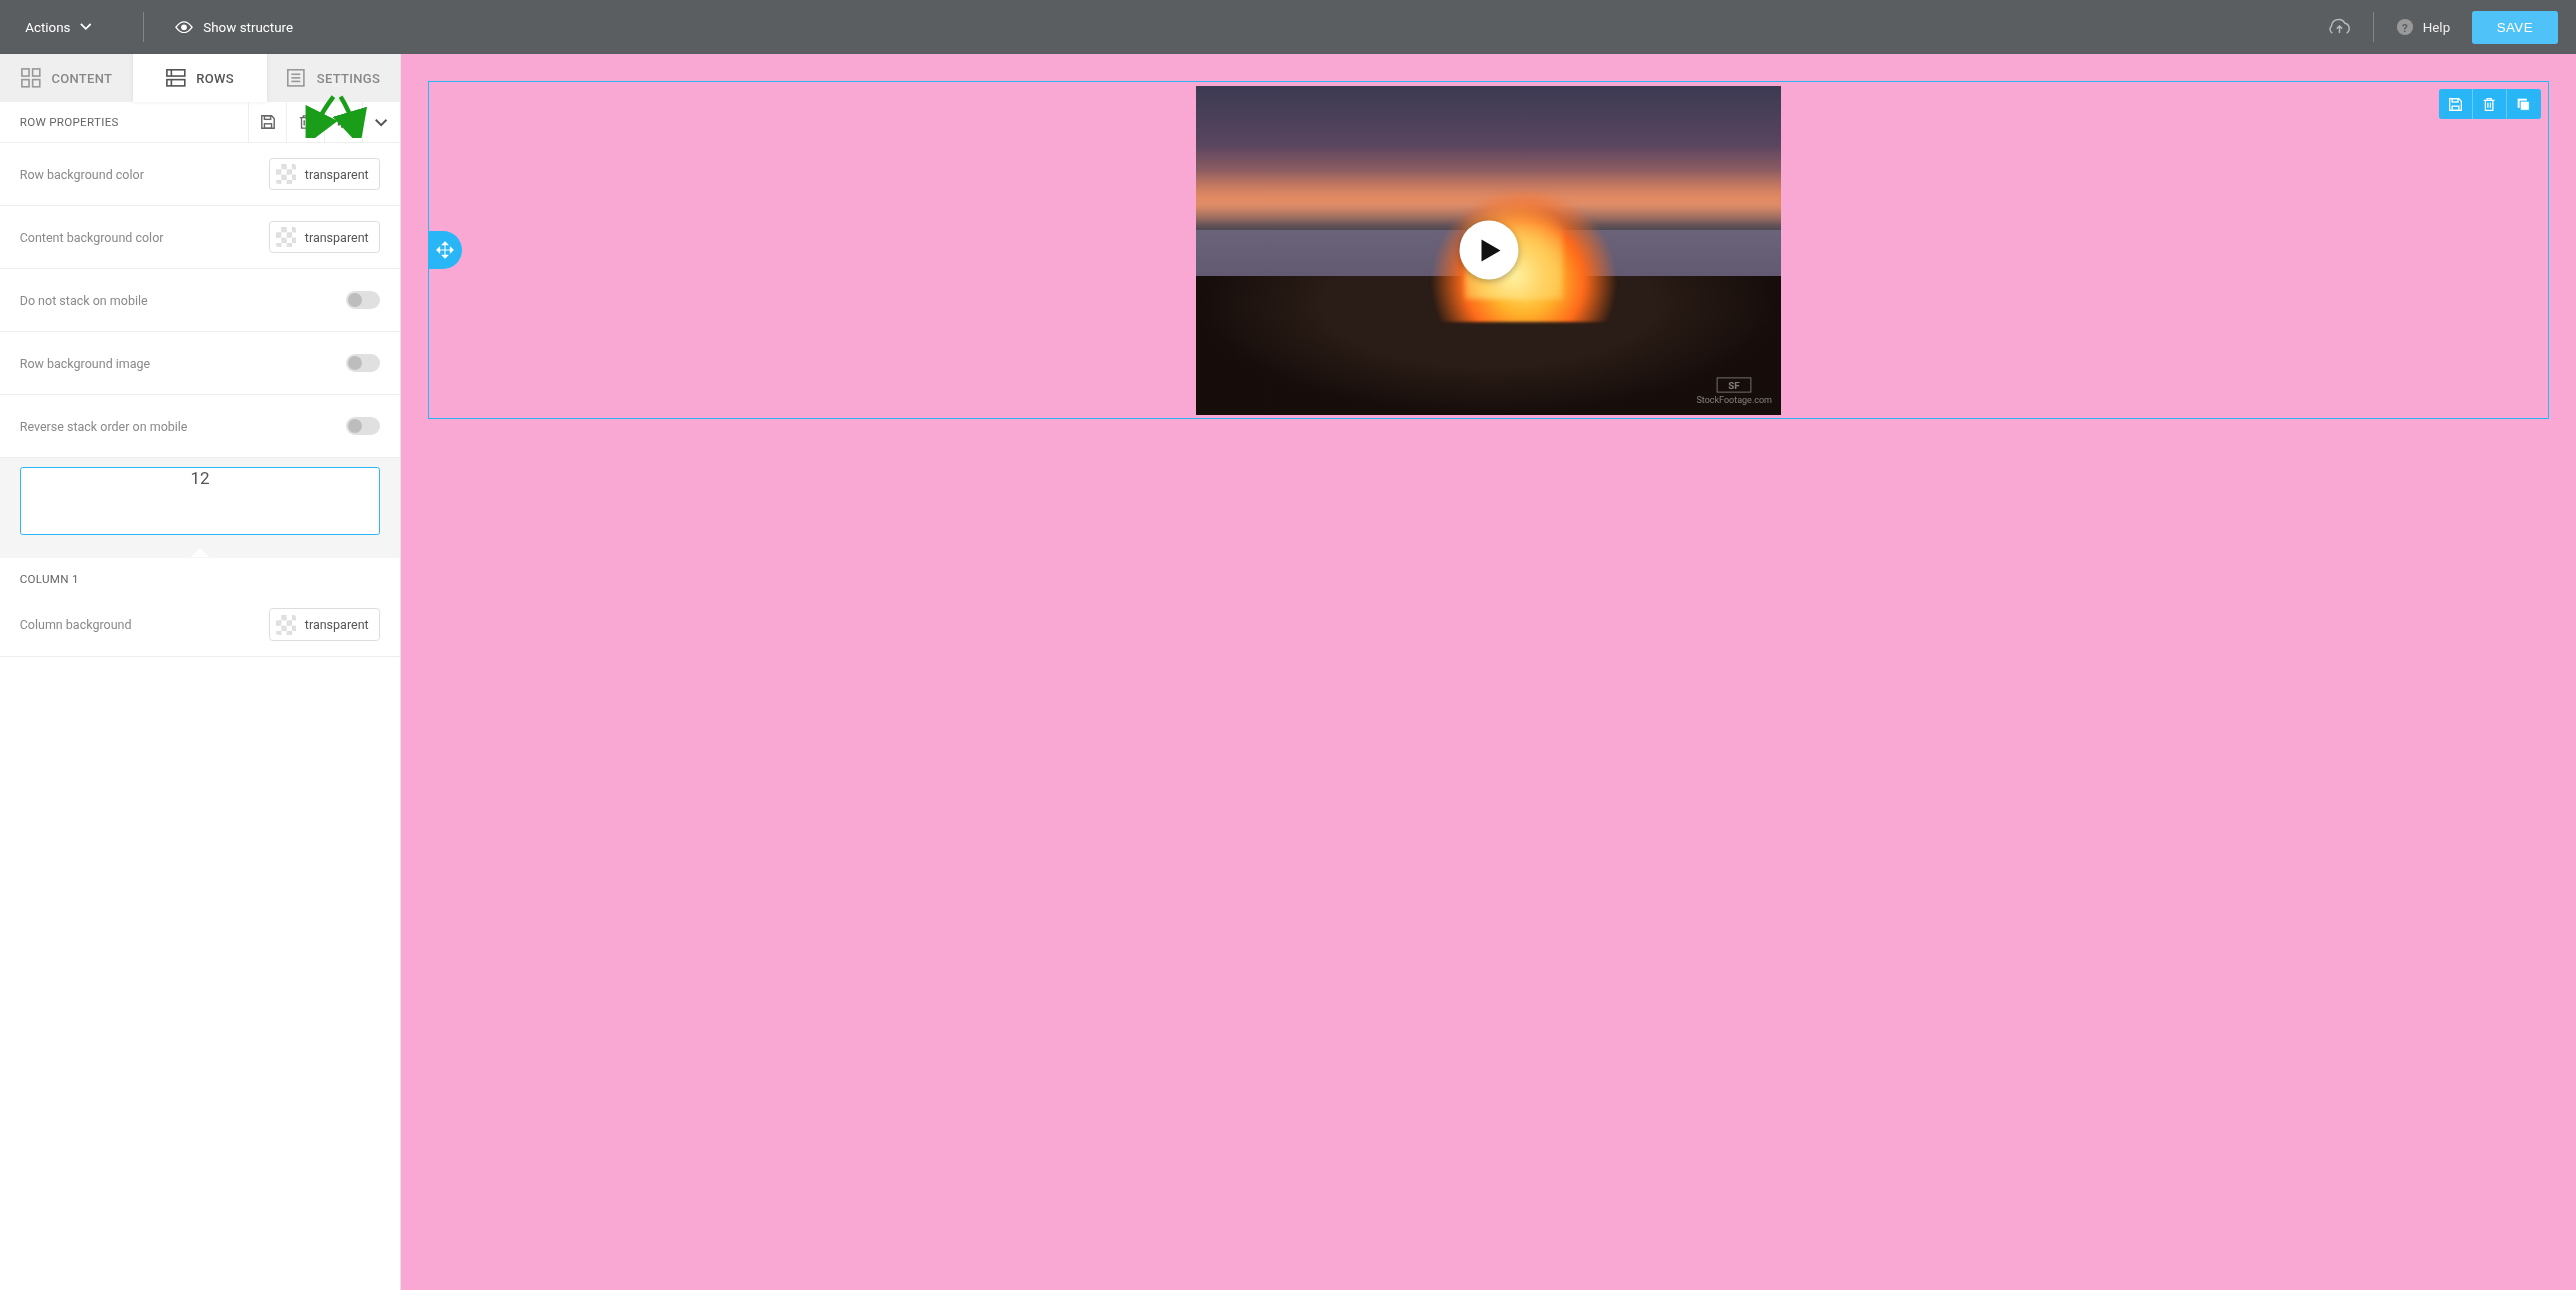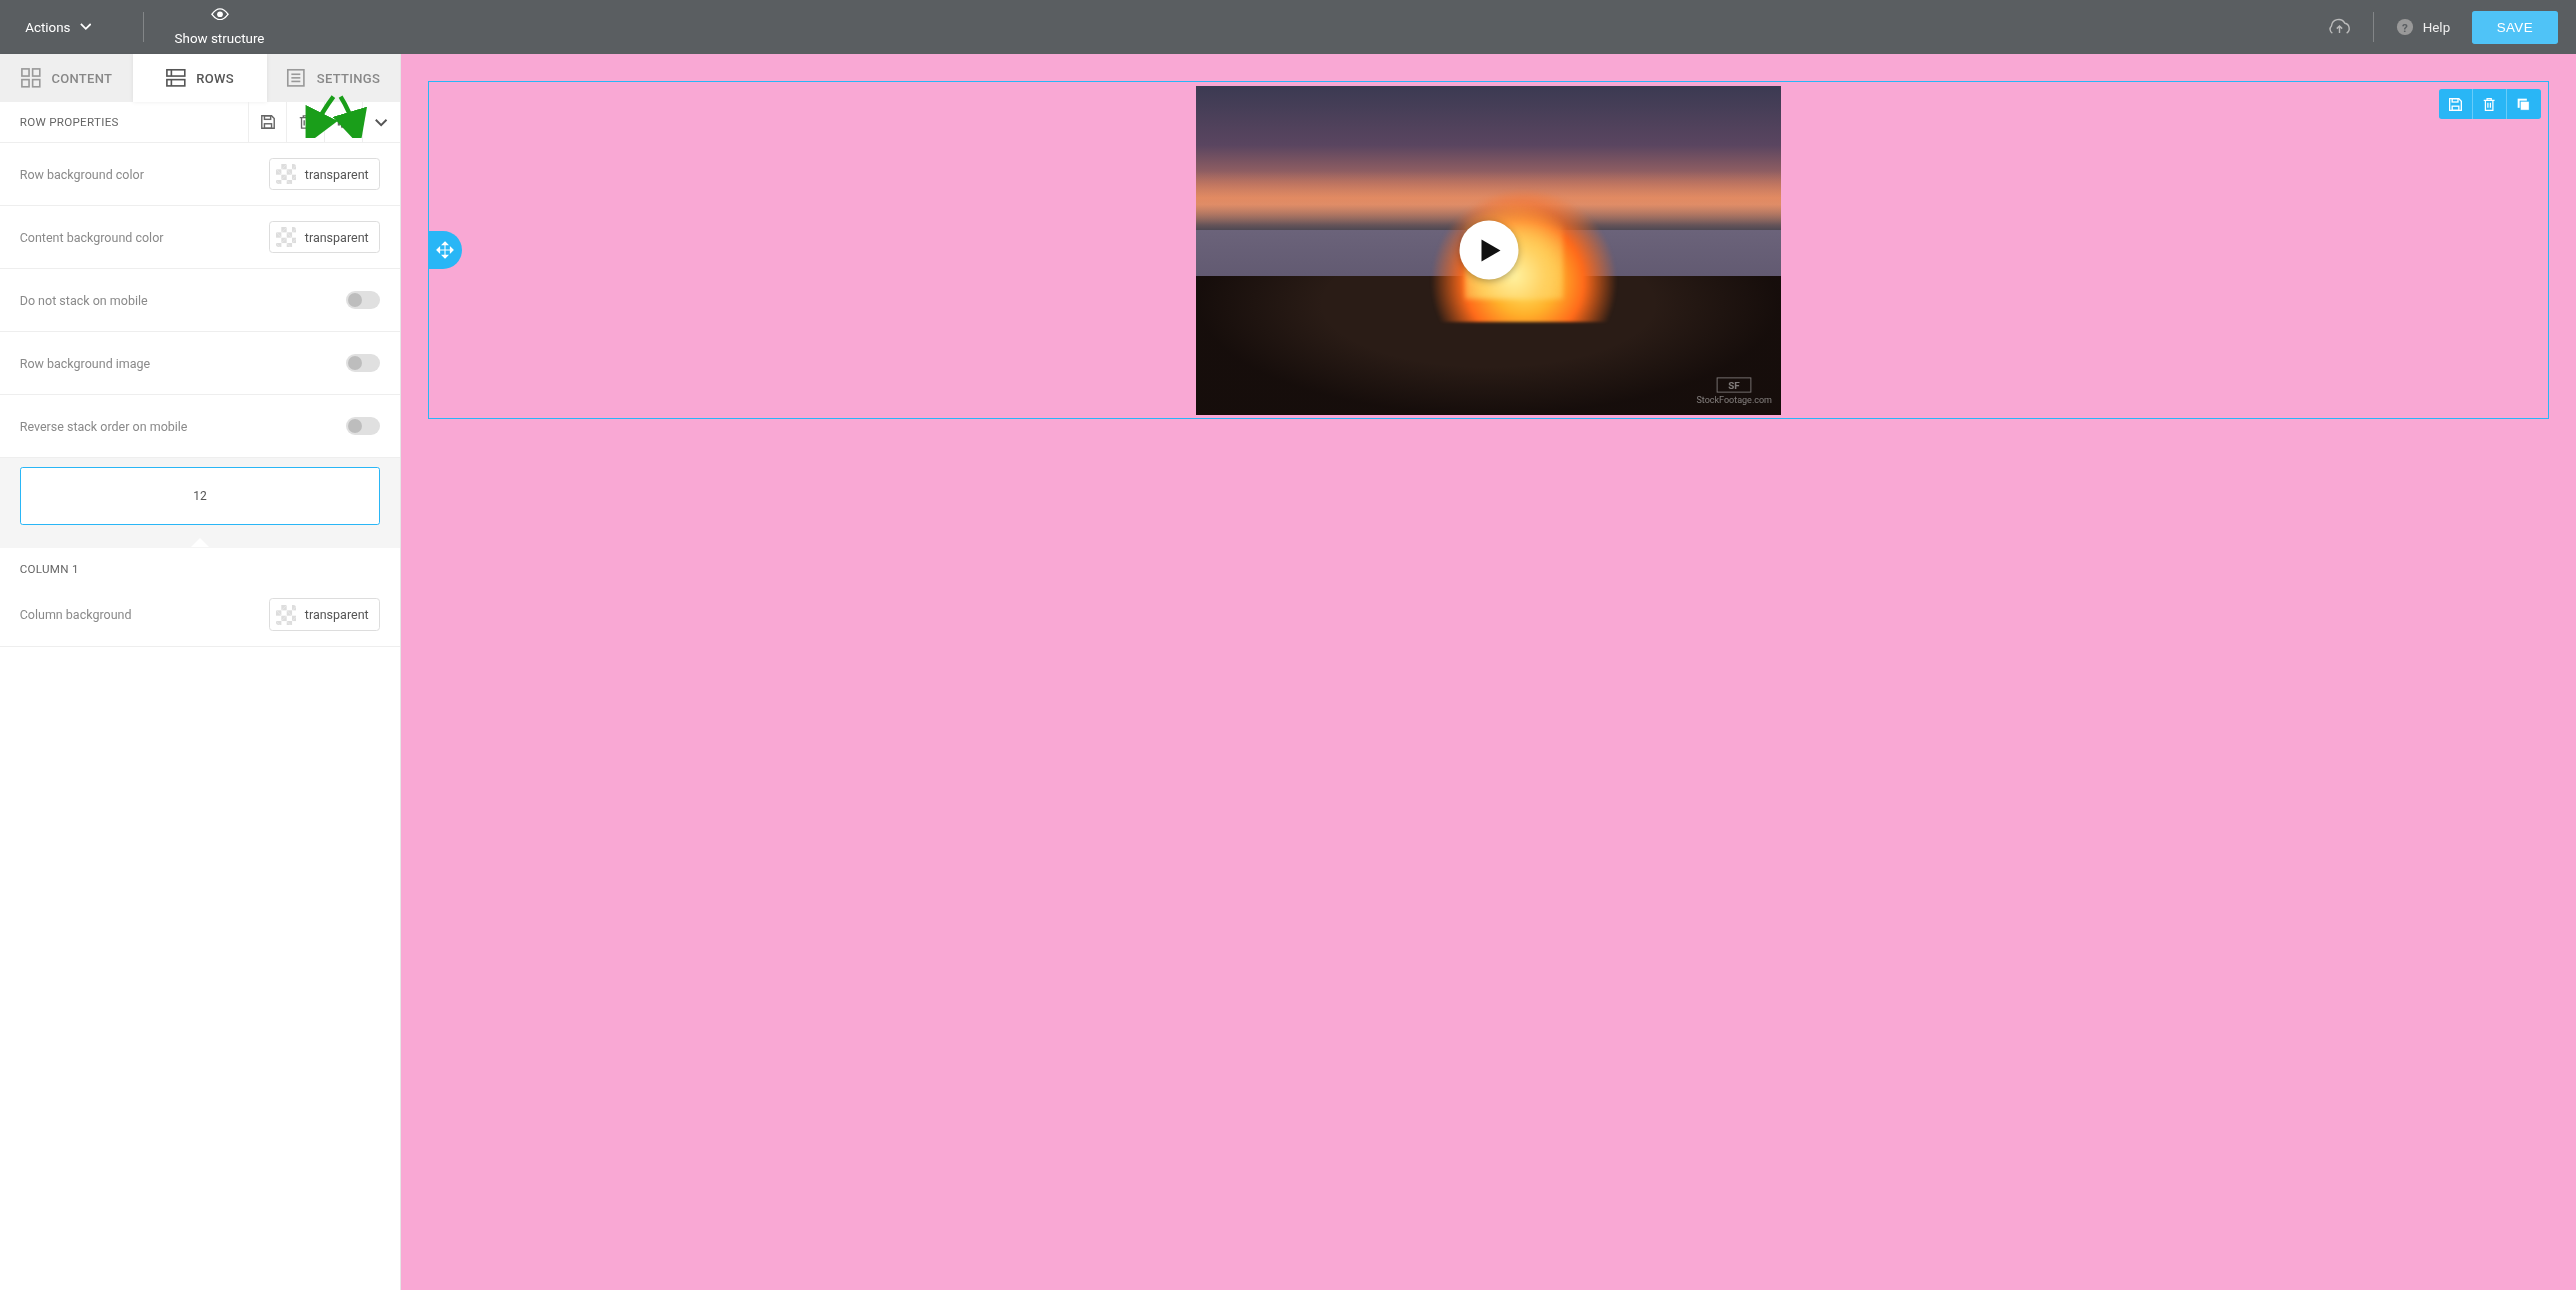--- a/index.html
+++ b/index.html
@@ -3,21 +3,21 @@
 <meta charset="utf-8">
 <style>
 * { margin: 0; padding: 0; box-sizing: border-box; }
 body { font-family: -apple-system, BlinkMacSystemFont, "Segoe UI", Roboto, Helvetica, Arial, sans-serif; font-size: 12.5px; color: #555; overflow: hidden; }
 
 
 .topbar { background: #5a5e61; height: 54px; display: flex; align-items: center; padding: 0 18px; color: #fff; }
 .topbar-left { display: flex; align-items: center; gap: 27px; }
 .actions-btn { display: flex; align-items: center; gap: 9px; cursor: pointer; font-size: 13.4px; padding: 0 25px 0 7.2px;}
 .divider-v { width: 0.9px; height: 30px; background: rgba(255,255,255,0.25); }
-.showstruct { display: flex; align-items: center; gap: 10.7px; cursor: pointer; font-size: 13.4px; margin-left: 3.6px; flex-direction: column;}
+.showstruct { display: flex; align-items: center; gap: 10.7px; cursor: pointer; font-size: 13.4px; margin-left: 3.6px;}
 .topbar-right { margin-left: auto; display: flex; align-items: center; gap: 21.5px; }
 .help { display: flex; align-items: center; gap: 9px; font-size: 13.4px; color:#eee;}
 .save-btn { background: #4FC3F7; color: #fff; border: none; border-radius: 2.7px; padding: 9px 25px; font-size: 13.4px; font-weight: 500; cursor: pointer; letter-spacing: 0.4px; }
 
 
 .main { display: flex; height: calc(100vh - 54px); }
 .sidebar { width: 401px; background: #fff; border-right: 0.9px solid #e5e5e5; display: flex; flex-direction: column; box-shadow: 0.9px 0 2.7px rgba(0,0,0,0.05); overflow: hidden;}
 .canvas { flex: 1; background: #f9a8d4; padding: 27px 27px; position: relative; }
 
 
@@ -45,21 +45,21 @@
   border-radius: 2.7px;
 }
 .toggle { width: 34px; height: 18px; background: #e0e0e0; border-radius: 18px; position: relative; cursor: pointer; }
 .toggle::after { content:''; position:absolute; left:1.8px; top:1.8px; width:14.3px; height:14.3px; background:#bdbdbd; border-radius:50%; }
 
 
 .section-gray { background: #f5f5f5; }
 .section-header { display: flex; align-items: center; padding: 16px 19.7px 9px 19.7px; }
 .section-title { flex: 1; font-size: 11.6px; letter-spacing: 0.3px; color:#666;}
 .add-new { color: #29B6F6; font-size: 12.5px; display: flex; align-items: center; gap: 5.4px; cursor: pointer; }
-.col-box { margin: 9px 19.7px 12.5px 19.7px; border: 1.8px solid #29B6F6; border-radius: 2.7px; height: 58px; display: flex; align-items: center; justify-content: center; background: #fff; font-size: 12px; color:#555;}
+.col-box { margin: 9px 19.7px 12.5px 19.7px; border: 1.8px solid #29B6F6; border-radius: 2.7px; height: 68px; display: flex; align-items: flex-start; justify-content: center; background: #fff; font-size: 17px; color:#555;}
 .pointer-wrap { height:10.7px; position:relative;}
 .pointer-wrap::after{ content:''; position:absolute; left:50%; transform:translateX(-50%); width:0; height:0; border-left:9px solid transparent; border-right:9px solid transparent; border-bottom:9px solid #fff;}
 
 
 .col-section { background:#fff; }
 .col-title { padding: 14.3px 19.7px 7.2px 19.7px; font-size: 11.6px; color:#666; letter-spacing:0.3px;}
 
 
 .canvas-row { border: 1.3px solid #29B6F6; position: relative; min-height: 338px; display:flex; align-items:center; justify-content:center;}
 .move-handle { position: absolute; left: -0.9px; top: 50%; transform: translateY(-50%); background:#29B6F6; width:34px; height:38px; border-top-right-radius:19px; border-bottom-right-radius:19px; display:flex; align-items:center; justify-content:center; cursor:move; }

